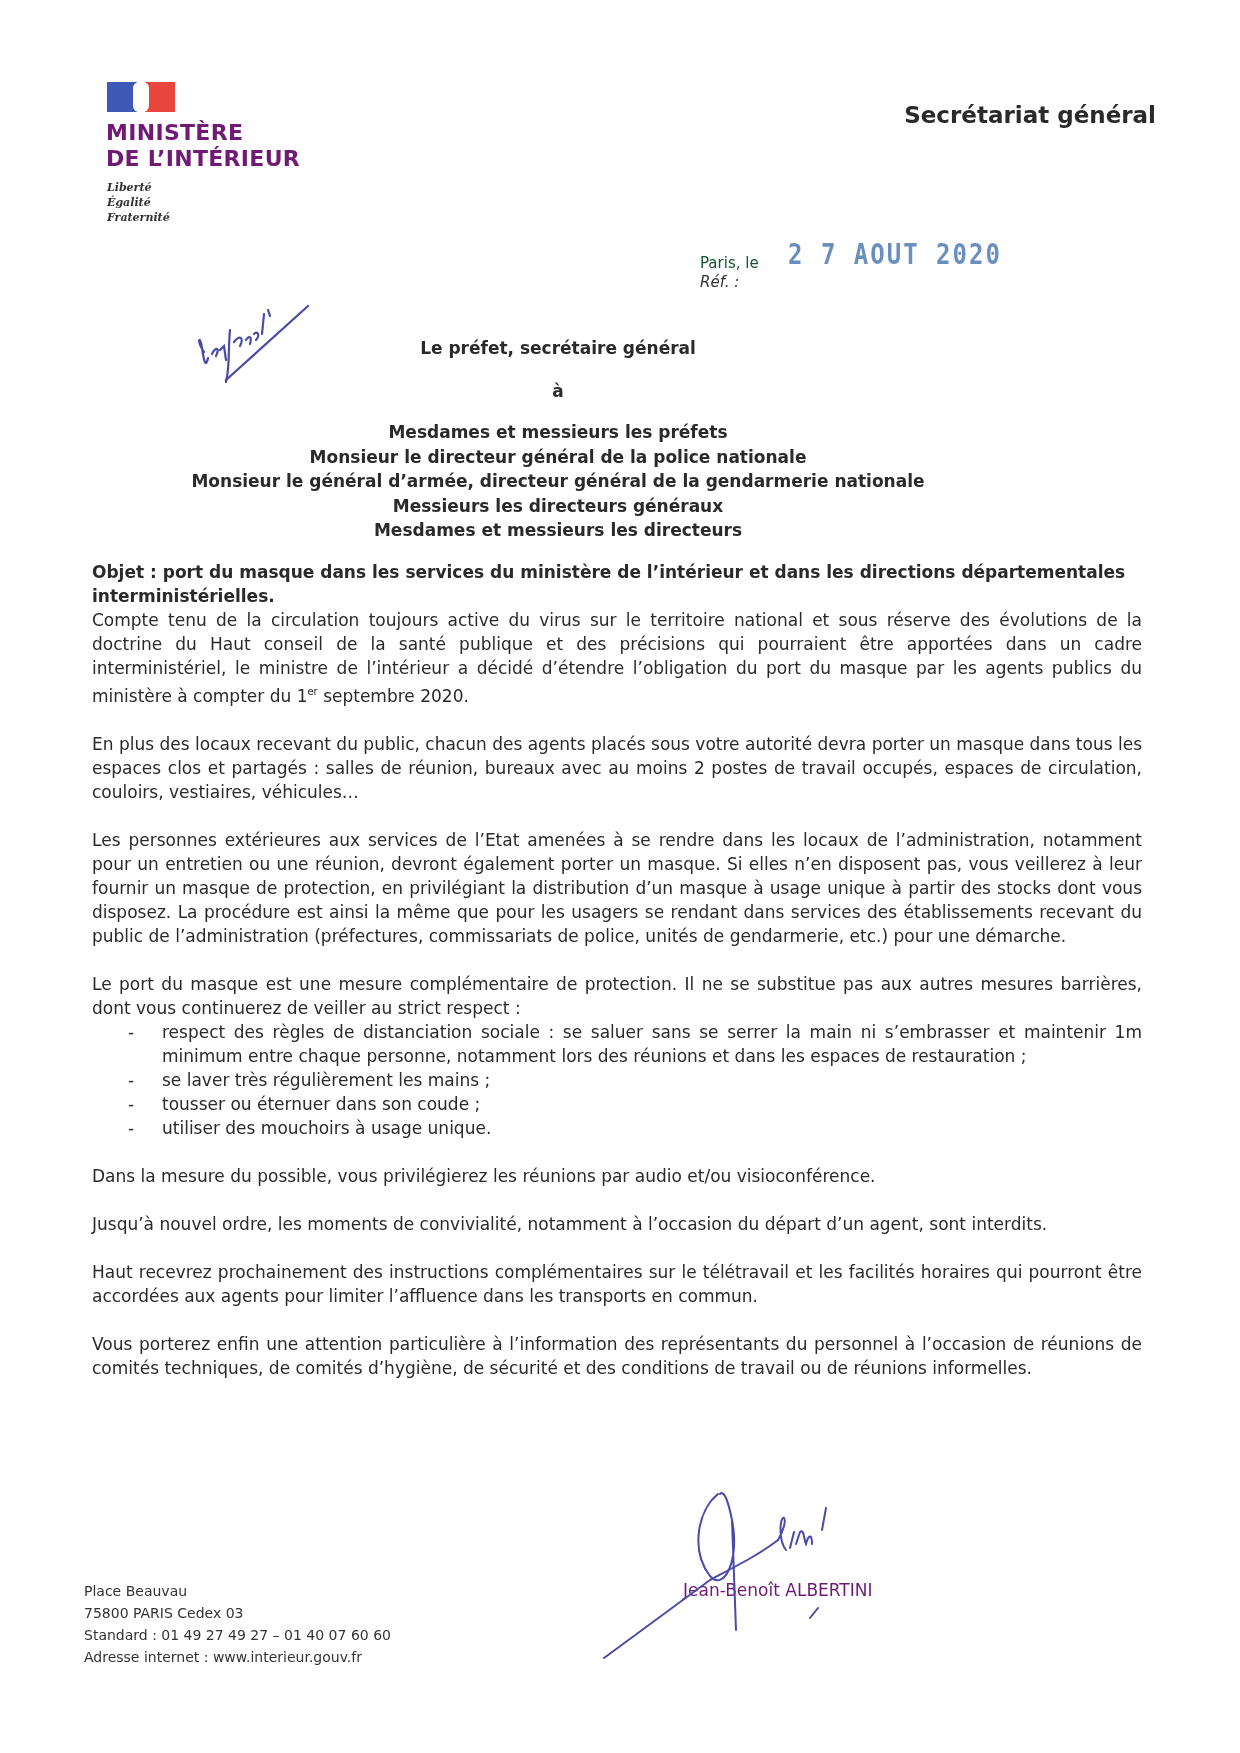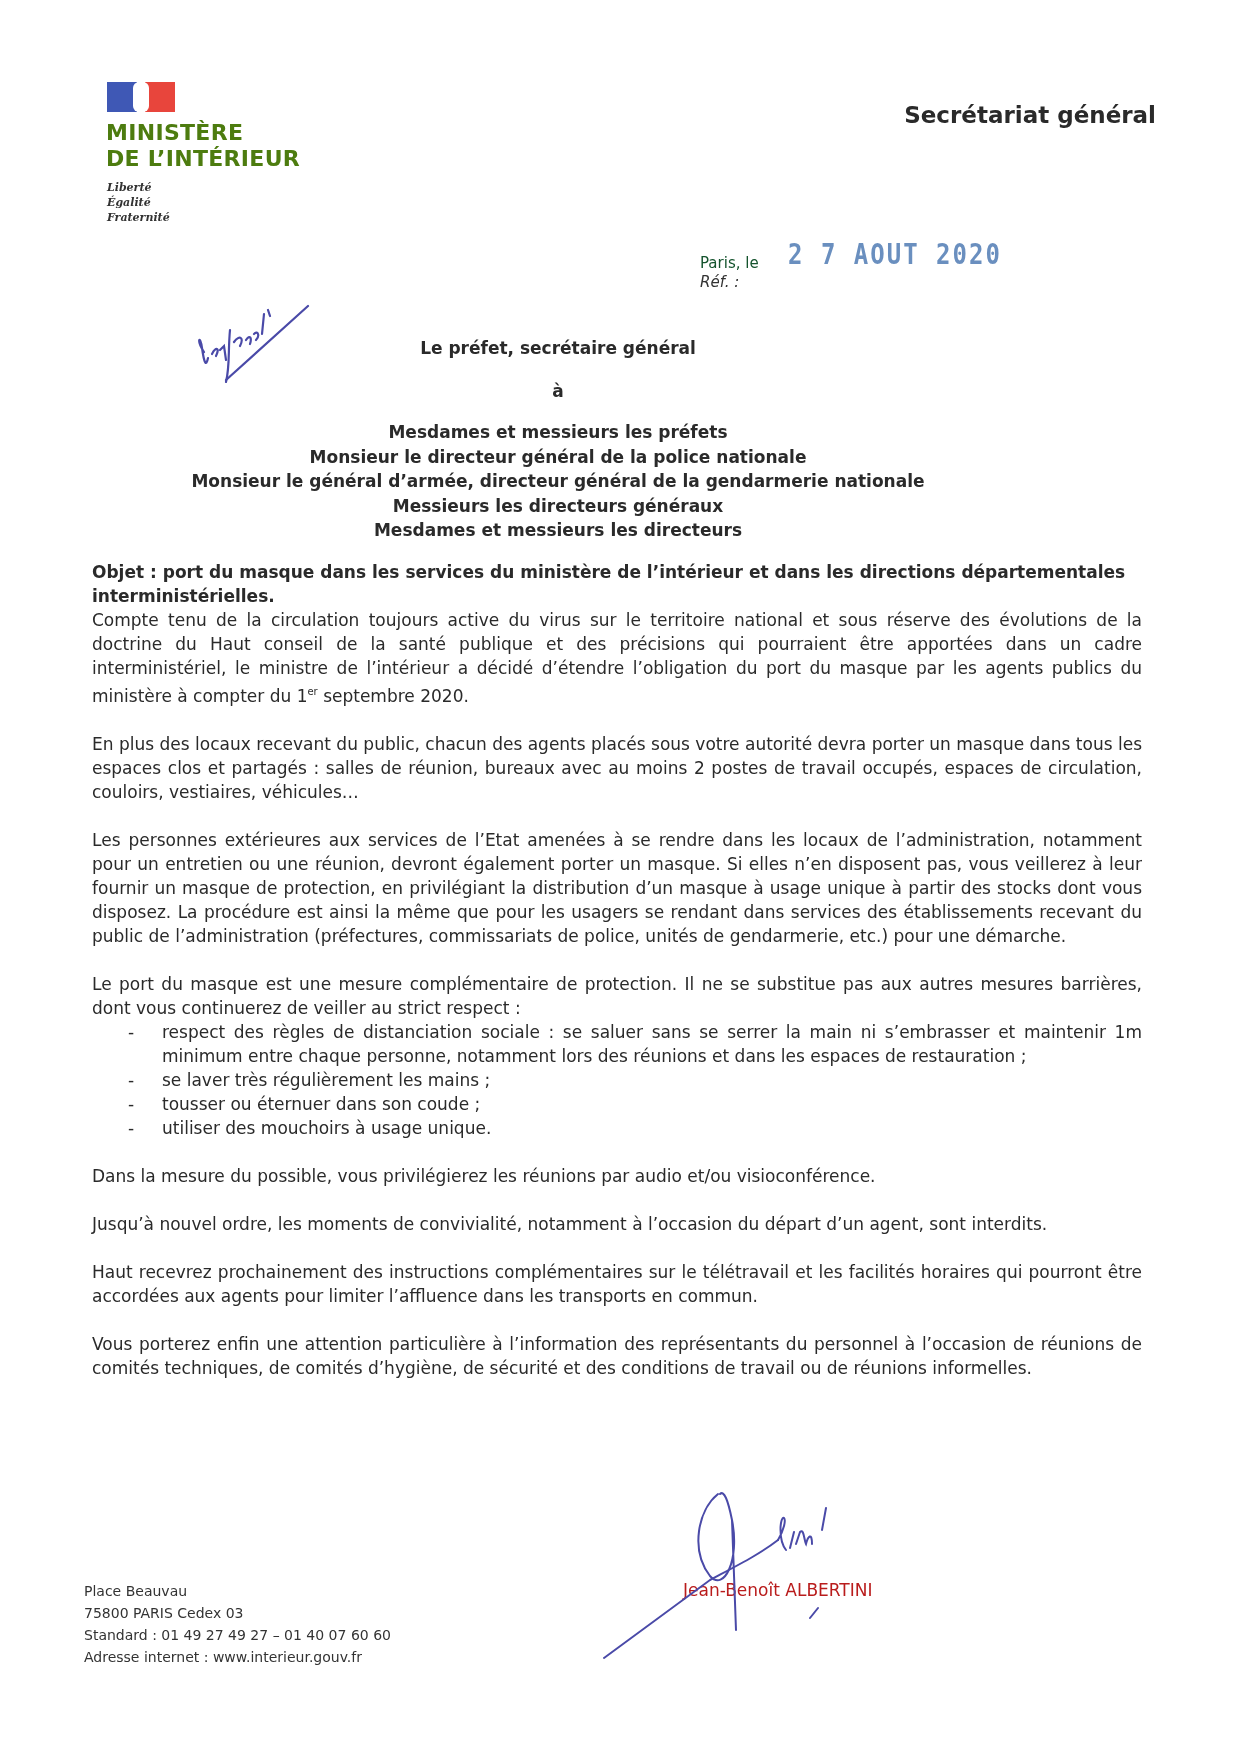--- a/index.html
+++ b/index.html
@@ -6,21 +6,21 @@
   body { width: 1240px; height: 1753px; position: relative; overflow: hidden;
          font-family: "DejaVu Sans", "Liberation Sans", sans-serif; color: #2b2b2b; }
   .abs { position: absolute; }
 
   
   .flag { left: 107px; top: 82px; width: 68px; height: 30px; }
   .flag .blue { position: absolute; left: 0; top: 0; width: 30px; height: 30px; background: #3f58b5; }
   .flag .red { position: absolute; right: 0; top: 0; width: 30px; height: 30px; background: #e8453c; }
   .flag .mid { position: absolute; left: 26px; top: 0; width: 16px; height: 30px; background: #fff; border-radius: 6px; }
   .ministry { left: 106px; top: 120px; font-family: "DejaVu Sans", sans-serif; font-weight: bold;
-              font-size: 22px; line-height: 26px; color: #4d7c0f; letter-spacing: 0.3px; }
+              font-size: 22px; line-height: 26px; color: #701a75; letter-spacing: 0.3px; }
   .motto { left: 107px; top: 180px; font-family: "DejaVu Serif", serif; font-style: italic; font-weight: bold;
            font-size: 11px; line-height: 15px; color: #333; }
 
   
   .dept { right: 84px; top: 98px; text-align: right; font-weight: bold; font-size: 23px; line-height: 34px; color: #2a2a2a; }
 
   .place { left: 700px; top: 254px; font-size: 15px; color: #14532d; }
   .ref { left: 700px; top: 273px; font-size: 15px; font-style: italic; color: #333; }
   .stamp { left: 788px; top: 238px; font-family: "DejaVu Sans Mono", monospace; font-weight: bold;
            font-size: 24px; color: #6a8fbf; letter-spacing: 2px; transform: scaleY(1.2); transform-origin: left top; }
@@ -36,21 +36,21 @@
   .objet { font-weight: bold; }
   .para { text-align: justify; margin: 16px 0 24px 0; }
   .para.first { margin-top: 0; }
   ul.bullets { list-style: none; margin: 0 0 24px 0; padding: 0; }
   ul.bullets li { position: relative; padding-left: 70px; text-align: justify; }
   ul.bullets li .dash { position: absolute; left: 36px; top: 0; }
   sup { font-size: 10px; }
 
   
   .footer { left: 84px; top: 1580px; font-size: 14px; line-height: 22px; color: #333; }
-  .signer { left: 683px; top: 1580px; font-size: 17px; color: #b91c1c; }
+  .signer { left: 683px; top: 1580px; font-size: 17px; color: #701a75; }
 
   svg.sig { position: absolute; overflow: visible; }
 </style>
 </head>
 <body>
 
 <div class="abs flag">
   <div class="blue"></div>
   <div class="red"></div>
   <div class="mid"></div>

